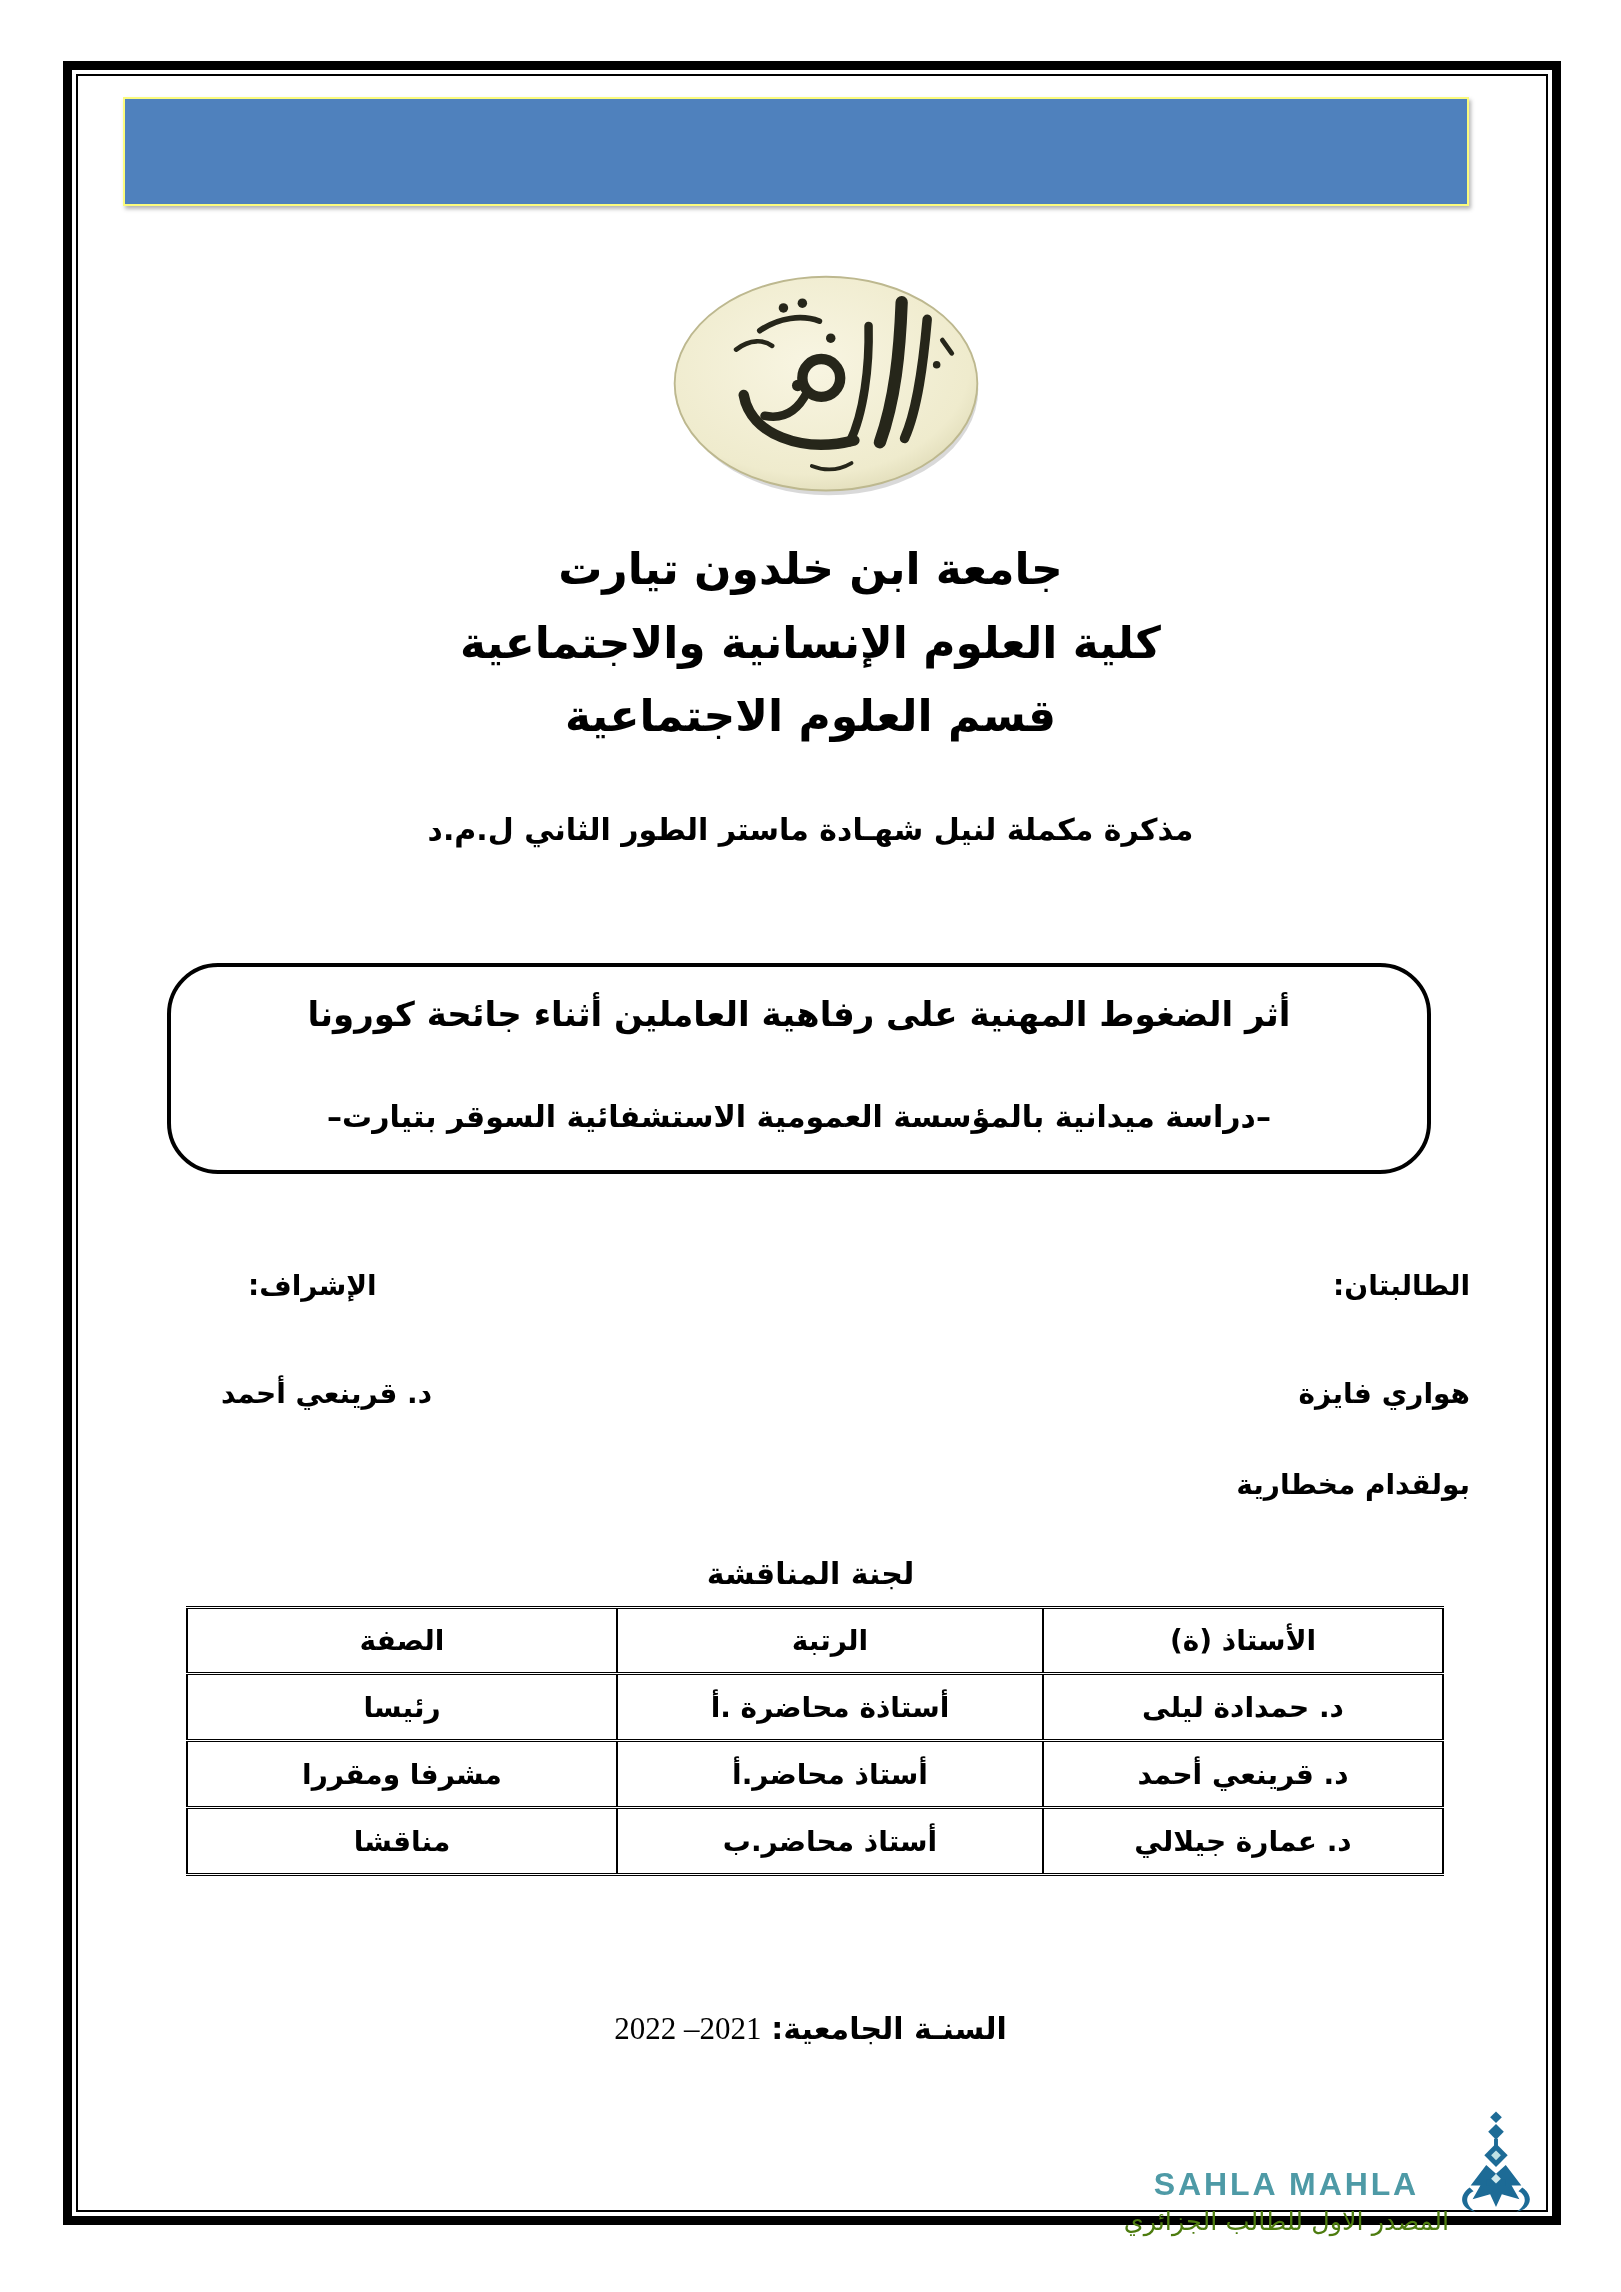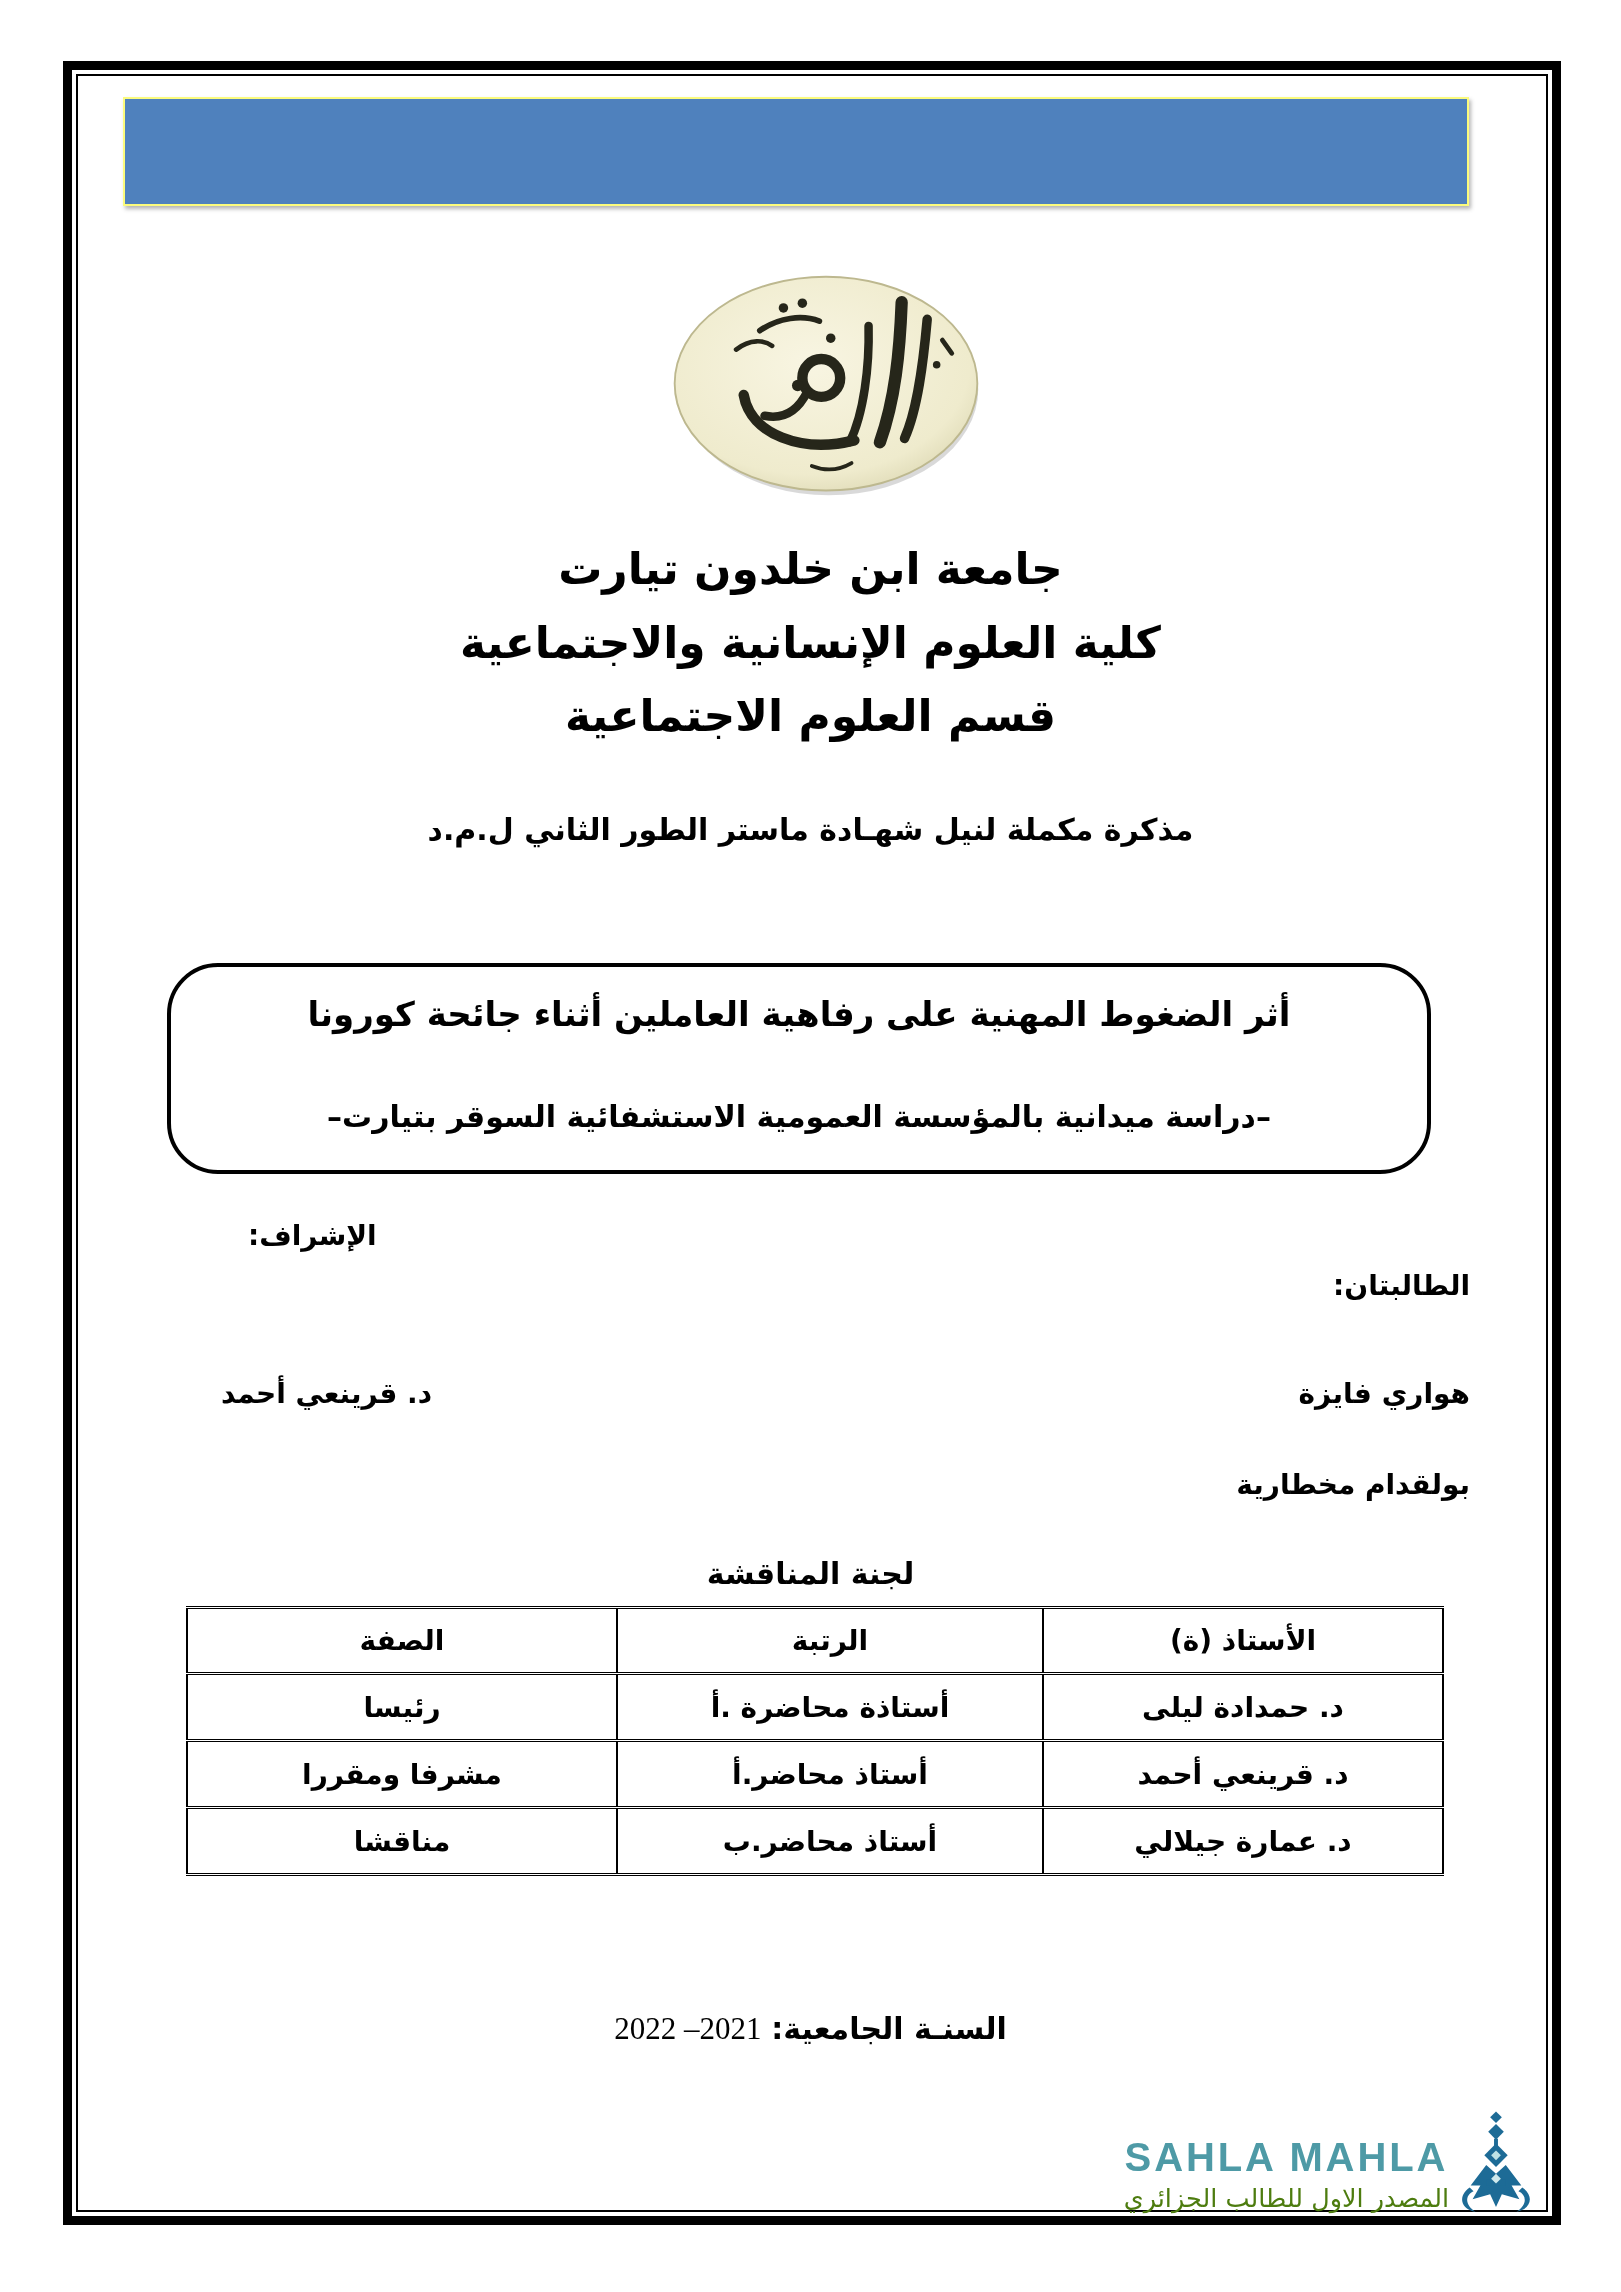--- a/index.html
+++ b/index.html
@@ -76,21 +76,21 @@
     font-size:31px;font-weight:normal;direction:rtl;
   }
   
   .watermark{
     position:absolute;right:86px;top:2110px;display:flex;align-items:flex-start;
     direction:ltr;column-gap:7.8px;
   }
   .wm-text{display:flex;flex-direction:column;align-items:center;padding-top:27.4px;}
   .wm-name{
     font-family:"Liberation Sans","DejaVu Sans",sans-serif;
-    font-size:40px;font-weight:bold;letter-spacing:2.9px;line-height:1.0;
+    font-size:32px;font-weight:bold;letter-spacing:2.9px;line-height:1.0;margin-top:31px;
   }
   .wm-tagline{
     font-size:25.5px;direction:rtl;margin-top:5.9px;letter-spacing:2px;
   }
   .wm-icon{width:78px;height:110px;}
 </style>
 </head>
 <body>
 
 <div id="page">
@@ -142,21 +142,21 @@
 
   <div class="title-box">
     <div class="main-title">أثر الضغوط المهنية على رفاهية العاملين أثناء جائحة كورونا</div>
     <div class="sub-title">–دراسة ميدانية بالمؤسسة العمومية الاستشفائية السوقر بتيارت–</div>
   </div>
 
   <div class="label-right" style="top:1269px">الطالبتان:</div>
   <div class="label-right" style="top:1377px">هواري فايزة</div>
   <div class="label-right" style="top:1468px">بولقدام مخطارية</div>
 
-  <div class="label-left" style="left:248px;top:1219px">الإشراف:</div>
+  <div class="label-left" style="left:248px;top:1269px">الإشراف:</div>
   <div class="label-left" style="left:221px;top:1377px">د. قرينعي أحمد</div>
 
   <div class="committee-heading">لجنة المناقشة</div>
 
   <table class="committee">
     <colgroup>
       <col style="width:400px">
       <col style="width:426px">
       <col style="width:430px">
     </colgroup>

